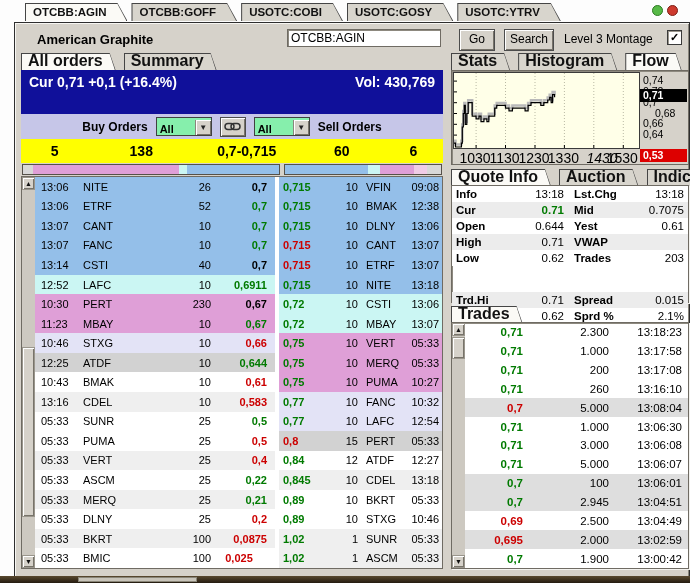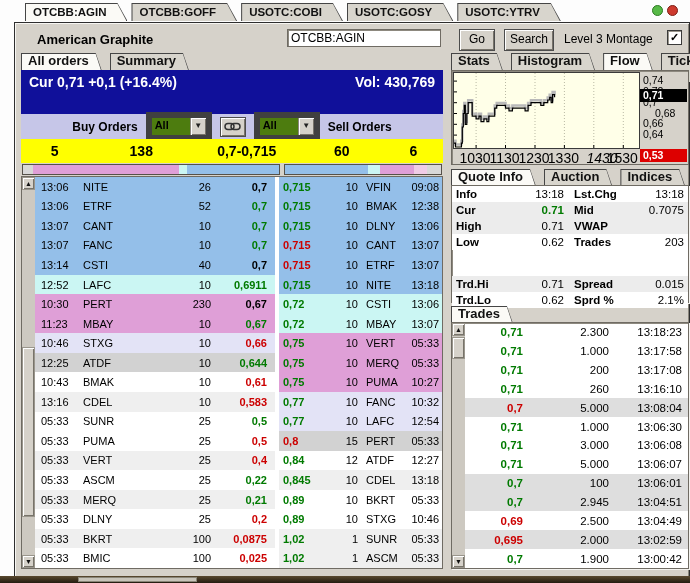--- a/index.html
+++ b/index.html
@@ -23,30 +23,30 @@
   .hdr-title{position:absolute;left:22px;top:9px;font-size:13px;font-weight:bold;color:#000;}
   .symbol-input{position:absolute;left:272px;top:6px;width:146px;height:16px;border:1px solid #6f6b63;box-shadow:inset 1px 1px 0 #8d897f;background:#fff;font-family:"Liberation Sans",sans-serif;font-size:12px;padding:0 3px;}
   .btn{position:absolute;top:6px;height:20px;background:#d6d2ca;border:1px solid #4c4c4c;box-shadow:inset 1px 1px 0 #ffffff,inset -1px -1px 0 #77736a;font-size:12px;text-align:center;line-height:18px;cursor:pointer;}
   .btn-go{left:444px;width:34px;}
   .btn-search{left:489px;width:48px;}
   .montage-label{position:absolute;left:549px;top:9px;font-size:12px;color:#000;}
   .checkbox{position:absolute;left:652px;top:7px;width:13px;height:13px;background:#fff;border:1px solid #3a3a3a;box-shadow:inset 1px 1px 0 #9b978d;font-size:11px;font-weight:bold;line-height:12px;text-align:center;cursor:pointer;}
 
   
   .minitabs{position:absolute;display:flex;}
-  .minitabs .tab>span{height:28px;line-height:14px;font-size:13px;padding:0 16px 0 6px;}
+  .minitabs .tab>span{height:28px;line-height:14px;font-size:16px;padding:0 16px 0 6px;}
 
   .sunken{background:#fff;border:1px solid #6f6b63;box-shadow:inset 1px 1px 0 #8d897f, 1px 1px 0 #f3f2ee;}
 
   
   #left-tabs{left:6px;top:30px;}
   .left-panel{position:absolute;left:6px;top:47px;width:422px;height:499px;display:flex;flex-direction:column;}
   .ticker{height:44px;background:#10109a;color:#fff;font-weight:bold;font-size:14px;display:flex;justify-content:space-between;padding:4px 8px 0 8px;box-sizing:border-box;}
   .filterrow{height:25px;background:#c6c6e8;display:flex;align-items:center;justify-content:center;gap:8px;font-size:12px;font-weight:bold;}
-  .combo{width:54px;height:17px;background:#4d7c0f;border:6px solid #404040;display:flex;cursor:pointer;}
+  .combo{width:54px;height:17px;background:#86efac;border:1px solid #404040;display:flex;cursor:pointer;align-items:flex-end;}
   .combo .val{flex:1;font-size:11px;font-weight:bold;padding:1px 0 0 3px;}
   .combo .arr{width:15px;background:#d6d2ca;border-left:1px solid #8a867c;box-shadow:inset 1px 1px 0 #fff,inset -1px -1px 0 #77736a;font-size:8px;text-align:center;line-height:15px;color:#222;}
   .linkbtn{width:24px;height:18px;background:#d6d2ca;border:1px solid #4c4c4c;box-shadow:inset 1px 1px 0 #fff,inset -1px -1px 0 #77736a;display:flex;align-items:center;justify-content:center;cursor:pointer;}
   .summaryrow{height:24px;background:#ffff00;display:grid;grid-template-columns:16% 25% 25% 20% 14%;align-items:center;font-size:14px;font-weight:bold;text-align:center;}
   .depthrow{height:13px;display:flex;align-items:center;background:#d6d2ca;gap:4px;padding:0 1px;}
   .depthbar{height:9px;border:1px solid #55514a;display:flex;overflow:hidden;}
   .depthbar.l{width:256px;}
   .depthbar.r{flex:1;}
   .depthbar i{display:block;height:100%;}
 
@@ -482,21 +482,21 @@
       <span class="c as">1</span>
       <span class="c am">SUNR</span>
       <span class="c at">05:33</span>
     </div>
   </div>
             <div class="orow">
     <div class="buy" style="background: rgb(255, 255, 255);">
       <span class="c t">05:33</span>
       <span class="c m">BMIC</span>
       <span class="c s">100</span>
-      <span class="c p" style="color: rgb(204, 0, 0);">0,025</span>
+      <span class="c p" style="color: rgb(204, 0, 0); text-align: center;">0,025</span>
     </div>
     <div class="mid"></div>
     <div class="sell" style="background: rgb(239, 239, 239);">
       <span class="c ap" style="color: rgb(0, 122, 0);">1,02</span>
       <span class="c as">1</span>
       <span class="c am">ASCM</span>
       <span class="c at">05:33</span>
     </div>
   </div>
           </div>
@@ -584,20 +584,26 @@
     <span class="qv">13:18</span>
     <span class="ql2">Lst.Chg</span>
     <span class="qv2">13:18</span>
   </div>
         <div class="qrow" style="background: rgb(236, 236, 236);">
     <span class="ql">Cur</span>
     <span class="qv" style="color: rgb(0, 122, 0); font-weight: bold;">0.71</span>
     <span class="ql2">Mid</span>
     <span class="qv2">0.7075</span>
   </div>
+        <div class="qrow" style="background: rgb(255, 255, 255);">
+    <span class="ql">Open</span>
+    <span class="qv">0.644</span>
+    <span class="ql2">Yest</span>
+    <span class="qv2">0.61</span>
+  </div>
         <div class="qrow" style="background: rgb(236, 236, 236);">
     <span class="ql">High</span>
     <span class="qv">0.71</span>
     <span class="ql2">VWAP</span>
     <span class="qv2"></span>
   </div>
         <div class="qrow" style="background: rgb(255, 255, 255);">
     <span class="ql">Low</span>
     <span class="qv">0.62</span>
     <span class="ql2">Trades</span>

